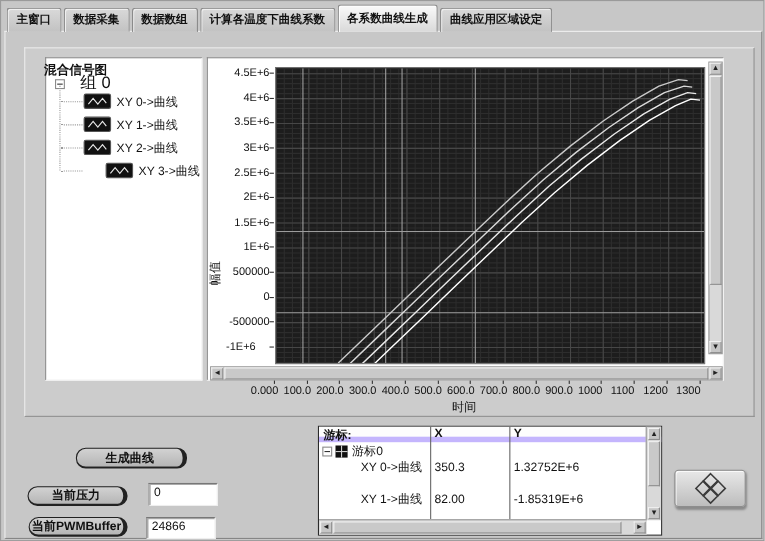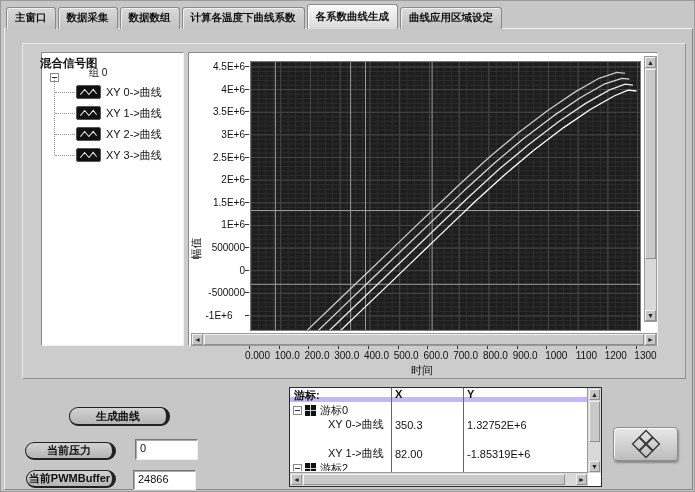--- a/index.html
+++ b/index.html
@@ -20,36 +20,36 @@
 
   
   .frame-label { position:absolute; left:35px; top:27px; font-size:11.5px; font-weight:bold; z-index:5; }
   .gframe { position:absolute; left:17px; top:14px; width:664px; height:336px; background:#cccccc;
             border:1px solid #8f8f8f; border-top-color:#ebebeb; border-left-color:#ebebeb; }
   .whitebox { position:absolute; background:#ffffff; border:1px solid #8a8a8a; border-bottom-color:#f2f2f2; border-right-color:#f2f2f2; }
   .legendbox { left:18px; top:8px; width:143px; height:294px; }
   .graphbox  { left:165px; top:8px; width:470px; height:294px; }
 
   
-  .lg-group { position:absolute; left:47px; top:13px; font-size:10px; }
+  .lg-group { position:absolute; left:31px; top:13px; font-size:15px; }
   .lg-expand { position:absolute; left:8px; top:15px; }
   .expand-box { position:relative; display:inline-block; width:9px; height:9px; background:#fff; border:1px solid #8a8a8a; }
   .expand-box::after { content:""; position:absolute; left:1px; top:3px; width:5px; height:1px; background:#333; }
   .lg-vline { position:absolute; left:12px; top:25px; width:0; border-left:1px dotted #9a9a9a; }
   .lg-item { position:absolute; left:34px; height:16px; display:flex; align-items:center; cursor:default; }
   .lg-hline { position:absolute; left:13px; width:20px; border-top:1px dotted #9a9a9a; }
   .lg-icon { width:25px; height:14px; background:#111; border:1px solid #555; border-radius:2px; margin-right:5px; flex:none; }
   .lg-label { font-size:11px; white-space:nowrap; }
 
   
   .plot { position:absolute; left:61px; top:8px; width:391px; height:270px; background:#1d1d1d; border:1px solid #777; }
   .ytick { position:absolute; font-size:10px; text-align:right; width:52px; right:412px; }
   .ytickmark { position:absolute; width:4px; height:1px; background:#333; left:56px; }
   .ylabel { position:absolute; left:-13px; top:188px; width:40px; text-align:center; font-size:11px; transform:rotate(-90deg); }
-  .xtick { position:absolute; font-size:10px; width:42px; text-align:right; top:306px; }
+  .xtick { position:absolute; font-size:10px; width:42px; text-align:left; top:306px; }
   .xtickmark { position:absolute; width:1px; height:3px; background:#333; top:302px; }
   .xlabel { position:absolute; left:388px; top:319px; font-size:11px; }
 
   
   .sb { position:absolute; background:#d9d9d9; border:1px solid #9a9a9a; }
   .sb-btn { position:absolute; background:#c6c6c6; border:1px solid #8f8f8f; border-top-color:#f2f2f2; border-left-color:#f2f2f2;
             font-size:7px; line-height:9px; text-align:center; color:#222; cursor:default; }
   .sb-thumb { position:absolute; background:#c9c9c9; border:1px solid #8f8f8f; border-top-color:#f2f2f2; border-left-color:#f2f2f2; }
 
   
@@ -113,21 +113,21 @@
                 <polyline points="3,10 8,4 13,10 18,4 22,9" fill="none" stroke="#e8e8e8" stroke-width="1.2"></polyline>
               </svg>
               <span class="lg-label">XY 1-&gt;曲线</span>
             </div>
             <div class="lg-item" style="top: 73px;">
               <svg class="lg-icon" viewBox="0 0 25 14">
                 <polyline points="3,10 8,4 13,10 18,4 22,9" fill="none" stroke="#e8e8e8" stroke-width="1.2"></polyline>
               </svg>
               <span class="lg-label">XY 2-&gt;曲线</span>
             </div>
-            <div class="lg-item" style="top: 94px;">
+            <div class="lg-item" style="top: 94px; margin-left: 20px;">
               <svg class="lg-icon" viewBox="0 0 25 14">
                 <polyline points="3,10 8,4 13,10 18,4 22,9" fill="none" stroke="#e8e8e8" stroke-width="1.2"></polyline>
               </svg>
               <span class="lg-label">XY 3-&gt;曲线</span>
             </div>
           </div>
       <div class="lg-hline" style="top: 39px;"></div>
           <div class="lg-hline" style="top: 60px;"></div>
           <div class="lg-hline" style="top: 81px;"></div>
           <div class="lg-hline" style="top: 102px;"></div>
@@ -383,25 +383,20 @@
           <div class="ct-row" style="top: 14.5px;">
             <span class="ct-itemlabel">XY 0-&gt;曲线</span>
             <span class="ct-cell-x">350.3</span>
             <span class="ct-cell-y">1.32752E+6</span>
           </div>
           <div class="ct-row" style="top: 43.5px;">
             <span class="ct-itemlabel">XY 1-&gt;曲线</span>
             <span class="ct-cell-x">82.00</span>
             <span class="ct-cell-y">-1.85319E+6</span>
           </div>
-          <div class="ct-row" style="top: 58px;">
-            <span class="expand-box"></span>
-            <span class="cursor-icon"></span>
-            <span>游标2</span>
-          </div>
         </div>
 
       <div class="sb" style="right:0; top:0; width:14px; height:85px; border-width:0 0 0 1px;">
         <div class="sb-btn" style="left:1px; top:1px; width:11px; height:11px;">▲</div>
         <div class="sb-thumb" style="left:1px; top:13px; width:11px; height:41px;"></div>
         <div class="sb-btn" style="left:1px; bottom:1px; width:11px; height:11px;">▼</div>
       </div>
       <div class="sb" style="left:0; bottom:0; width:298px; height:14px; border-width:1px 0 0 0;">
         <div class="sb-btn" style="left:1px; top:1px; width:11px; height:11px;">◄</div>
         <div class="sb-thumb" style="left:13px; top:1px; width:262px; height:11px;"></div>

